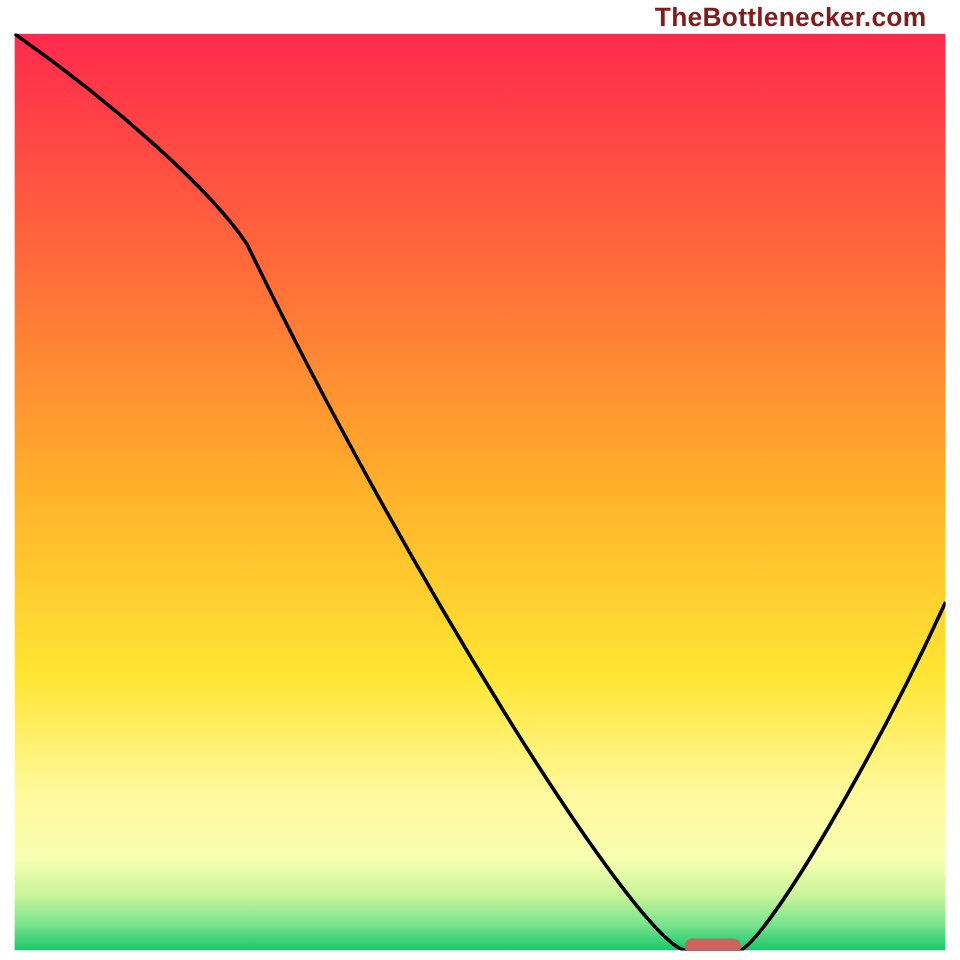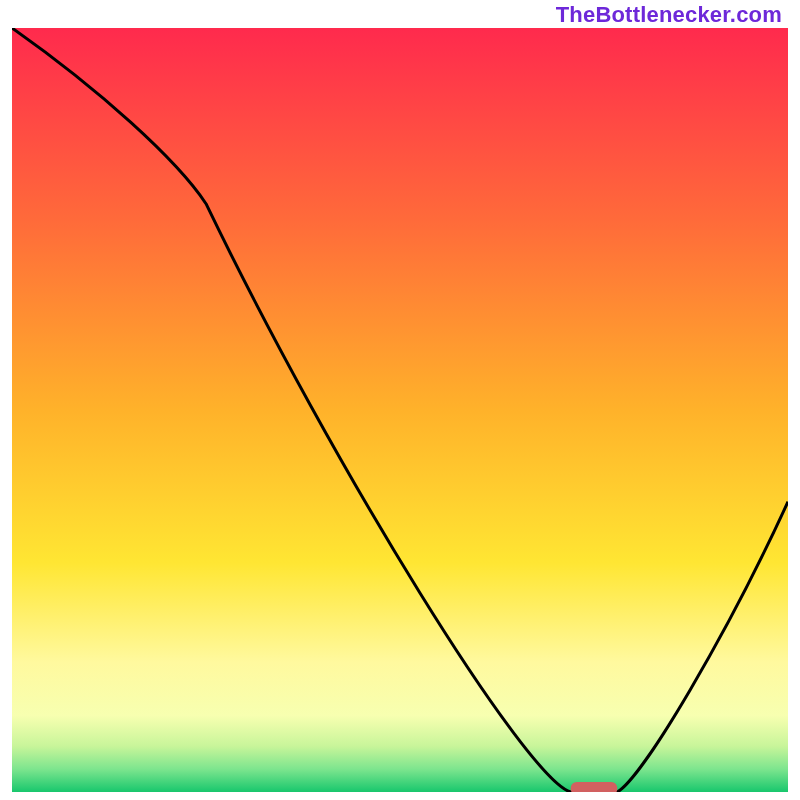--- a/index.html
+++ b/index.html
@@ -11,25 +11,25 @@
     overflow: hidden;
   }
   .chart-wrap {
     position: relative;
     width: 800px;
     height: 800px;
   }
   .watermark {
     position: absolute;
     top: 2px;
-    right: 18px;
+    right: 28px;
     font-family: Arial, sans-serif;
     font-size: 22px;
     font-weight: 600;
-    color: #6d28d9;
+    color: #7f1d1d;
     letter-spacing: 0.2px;
     z-index: 10;
   }
   .plot {
     position: absolute;
     left: 12px;
     top: 28px;
     width: 776px;
     height: 764px;
   }

